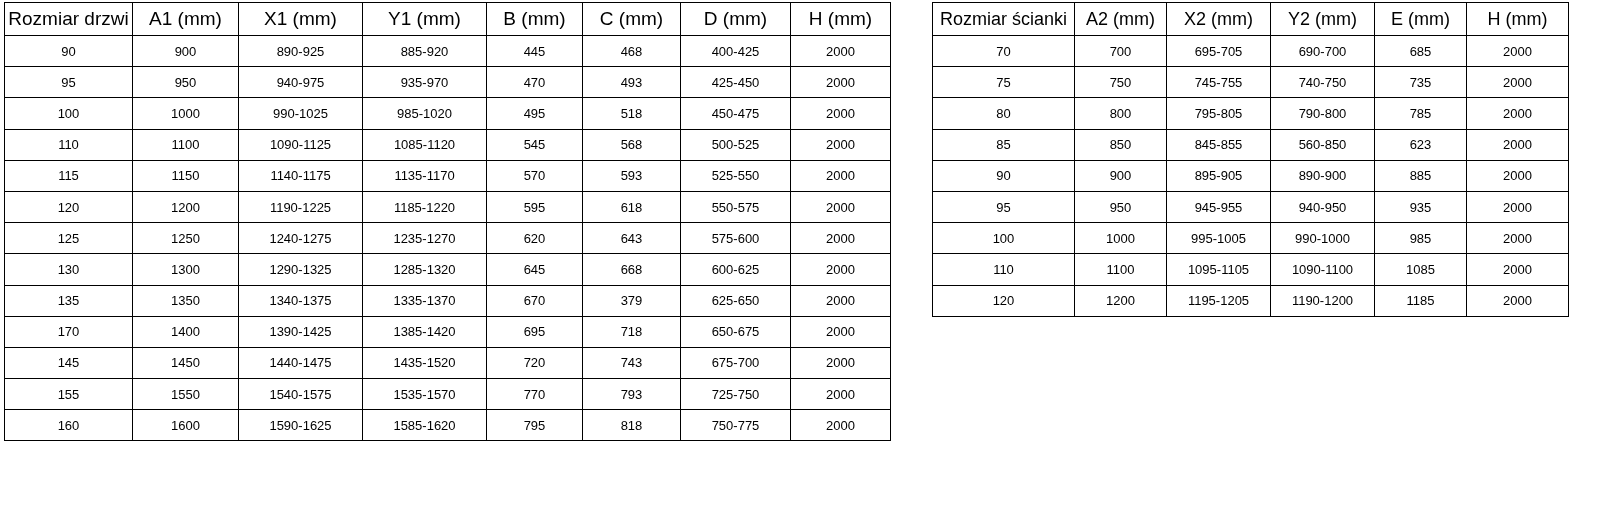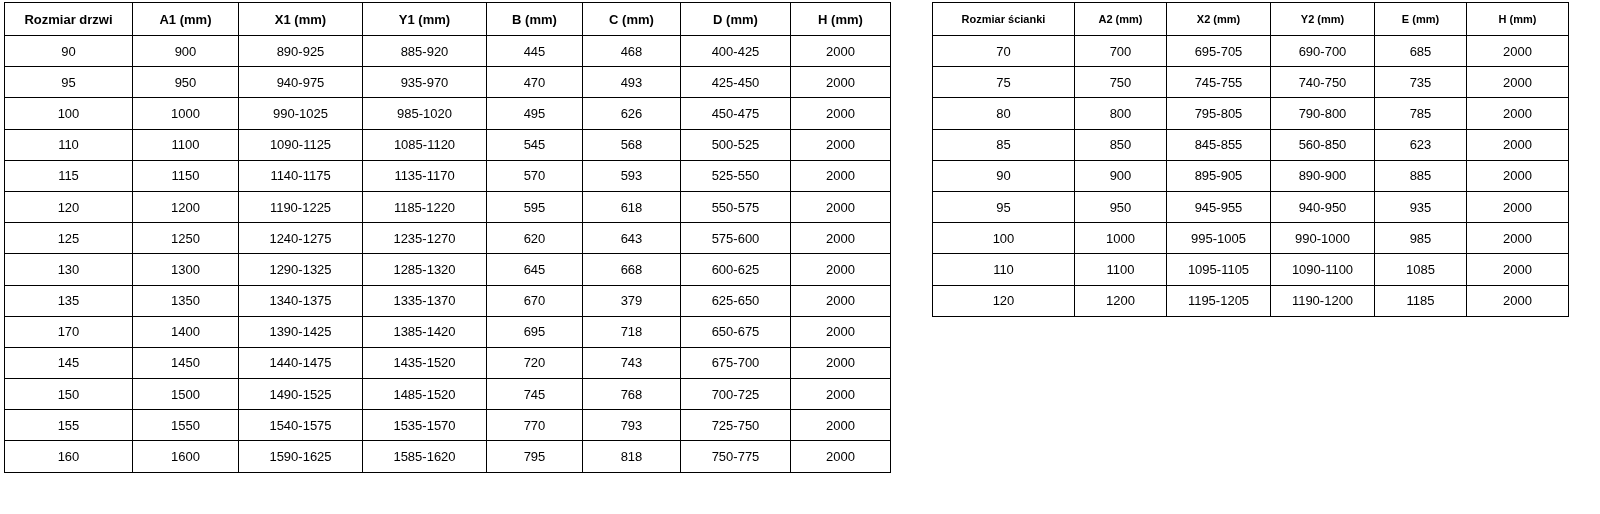--- a/index.html
+++ b/index.html
@@ -34,44 +34,44 @@
   }
   
   .doors-table {
     position: absolute;
     left: 4px;
     top: 2px;
     width: 836px;
   }
   .doors-table tr { height: 31.2px; }
   .doors-table thead th {
-    font-weight: bold;
-    font-size: 13px;
+    font-weight: normal;
+    font-size: 19px;
     height: 32px;
   }
   .doors-table col.c0 { width: 128px; }
   .doors-table col.c1 { width: 106px; }
   .doors-table col.c2 { width: 124px; }
   .doors-table col.c3 { width: 124px; }
   .doors-table col.c4 { width: 96px; }
   .doors-table col.c5 { width: 98px; }
   .doors-table col.c6 { width: 110px; }
   .doors-table col.c7 { width: 100px; }
 
   
   .walls-table {
     position: absolute;
     left: 932px;
     top: 2px;
     width: 636px;
   }
   .walls-table tr { height: 31.2px; }
   .walls-table thead th {
-    font-weight: bold;
-    font-size: 11px;
+    font-weight: normal;
+    font-size: 18px;
     height: 32px;
   }
   .walls-table col.w0 { width: 142px; }
   .walls-table col.w1 { width: 92px; }
   .walls-table col.w2 { width: 104px; }
   .walls-table col.w3 { width: 104px; }
   .walls-table col.w4 { width: 92px; }
   .walls-table col.w5 { width: 102px; }
 </style>
 </head>
@@ -122,21 +122,21 @@
         <td>493</td>
         <td>425-450</td>
         <td>2000</td>
       </tr>
       <tr>
         <td>100</td>
         <td>1000</td>
         <td>990-1025</td>
         <td>985-1020</td>
         <td>495</td>
-        <td>626</td>
+        <td>518</td>
         <td>450-475</td>
         <td>2000</td>
       </tr>
       <tr>
         <td>110</td>
         <td>1100</td>
         <td>1090-1125</td>
         <td>1085-1120</td>
         <td>545</td>
         <td>568</td>
@@ -204,30 +204,20 @@
         <td>2000</td>
       </tr>
       <tr>
         <td>145</td>
         <td>1450</td>
         <td>1440-1475</td>
         <td>1435-1520</td>
         <td>720</td>
         <td>743</td>
         <td>675-700</td>
-        <td>2000</td>
-      </tr>
-      <tr>
-        <td>150</td>
-        <td>1500</td>
-        <td>1490-1525</td>
-        <td>1485-1520</td>
-        <td>745</td>
-        <td>768</td>
-        <td>700-725</td>
         <td>2000</td>
       </tr>
       <tr>
         <td>155</td>
         <td>1550</td>
         <td>1540-1575</td>
         <td>1535-1570</td>
         <td>770</td>
         <td>793</td>
         <td>725-750</td>

